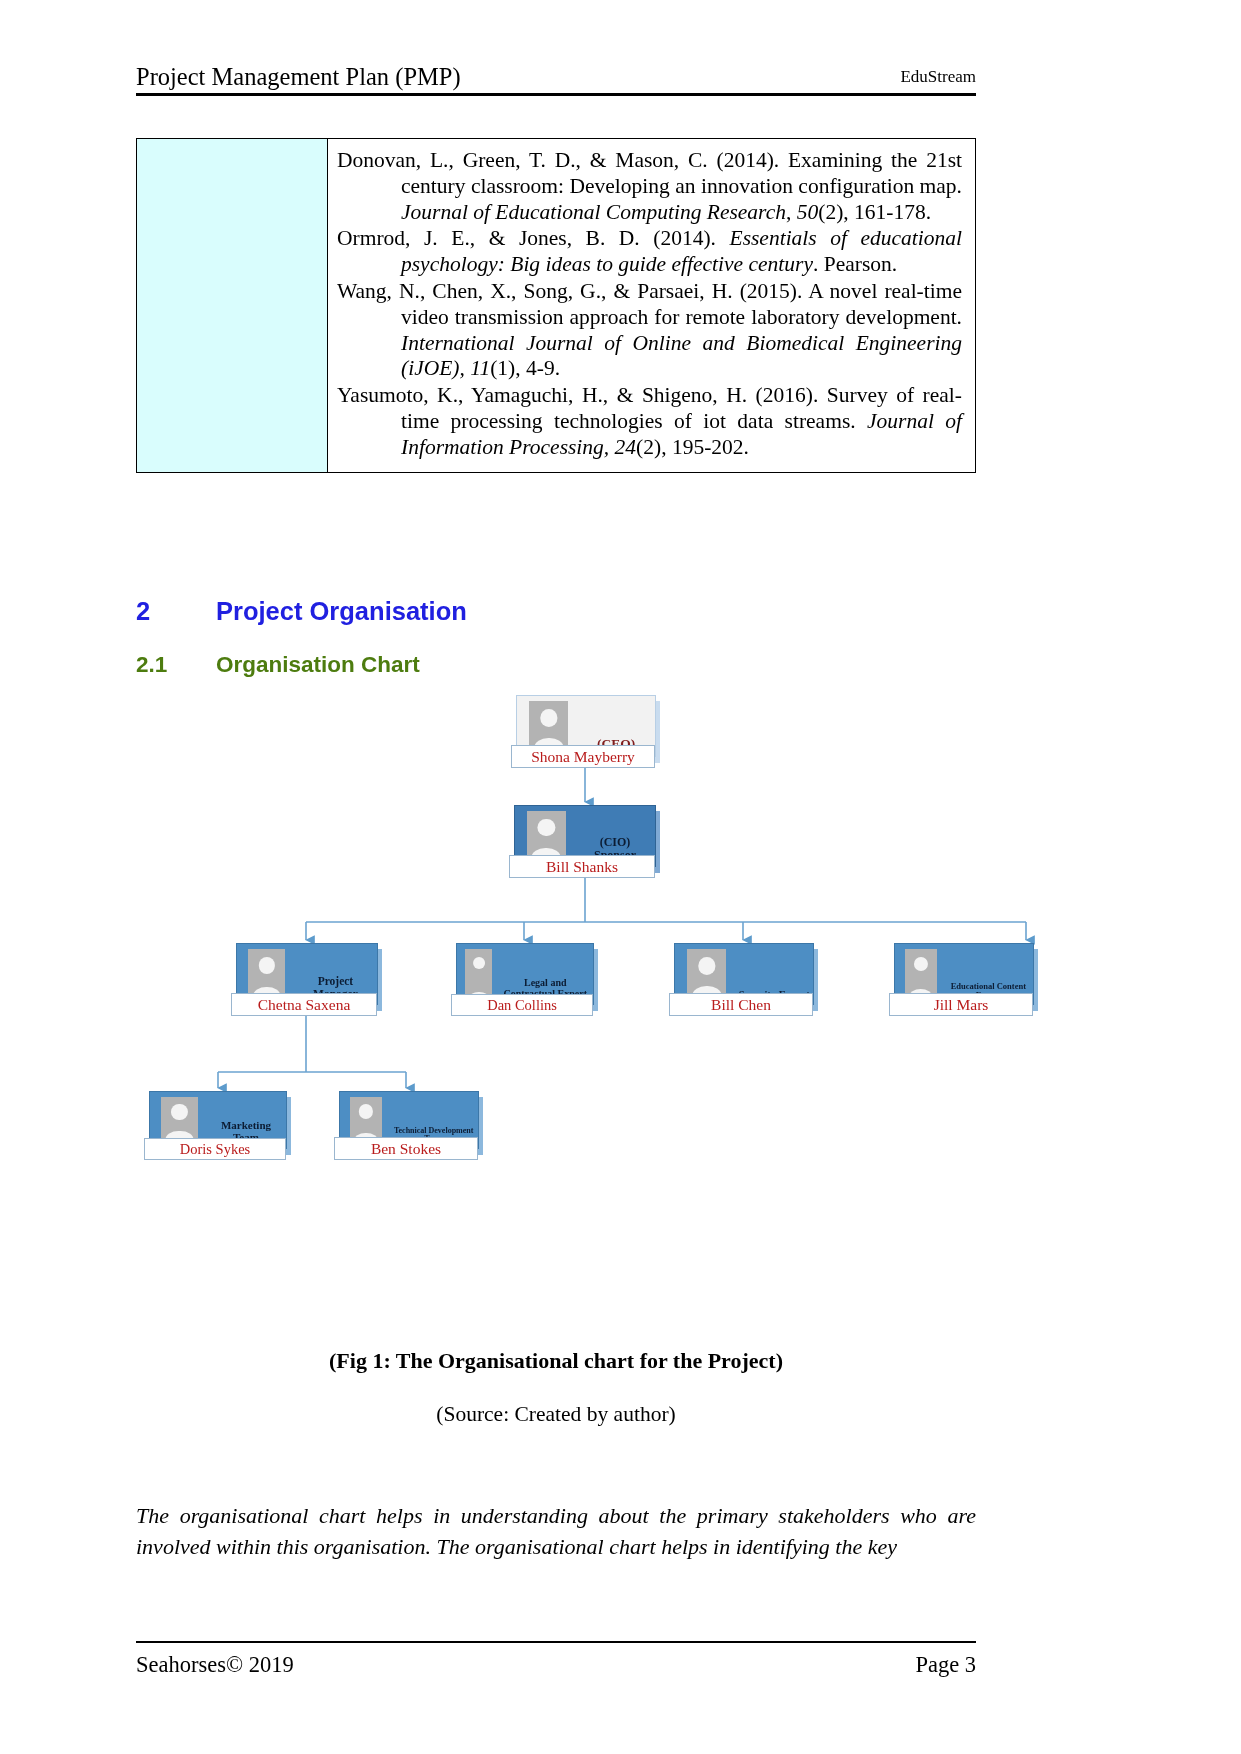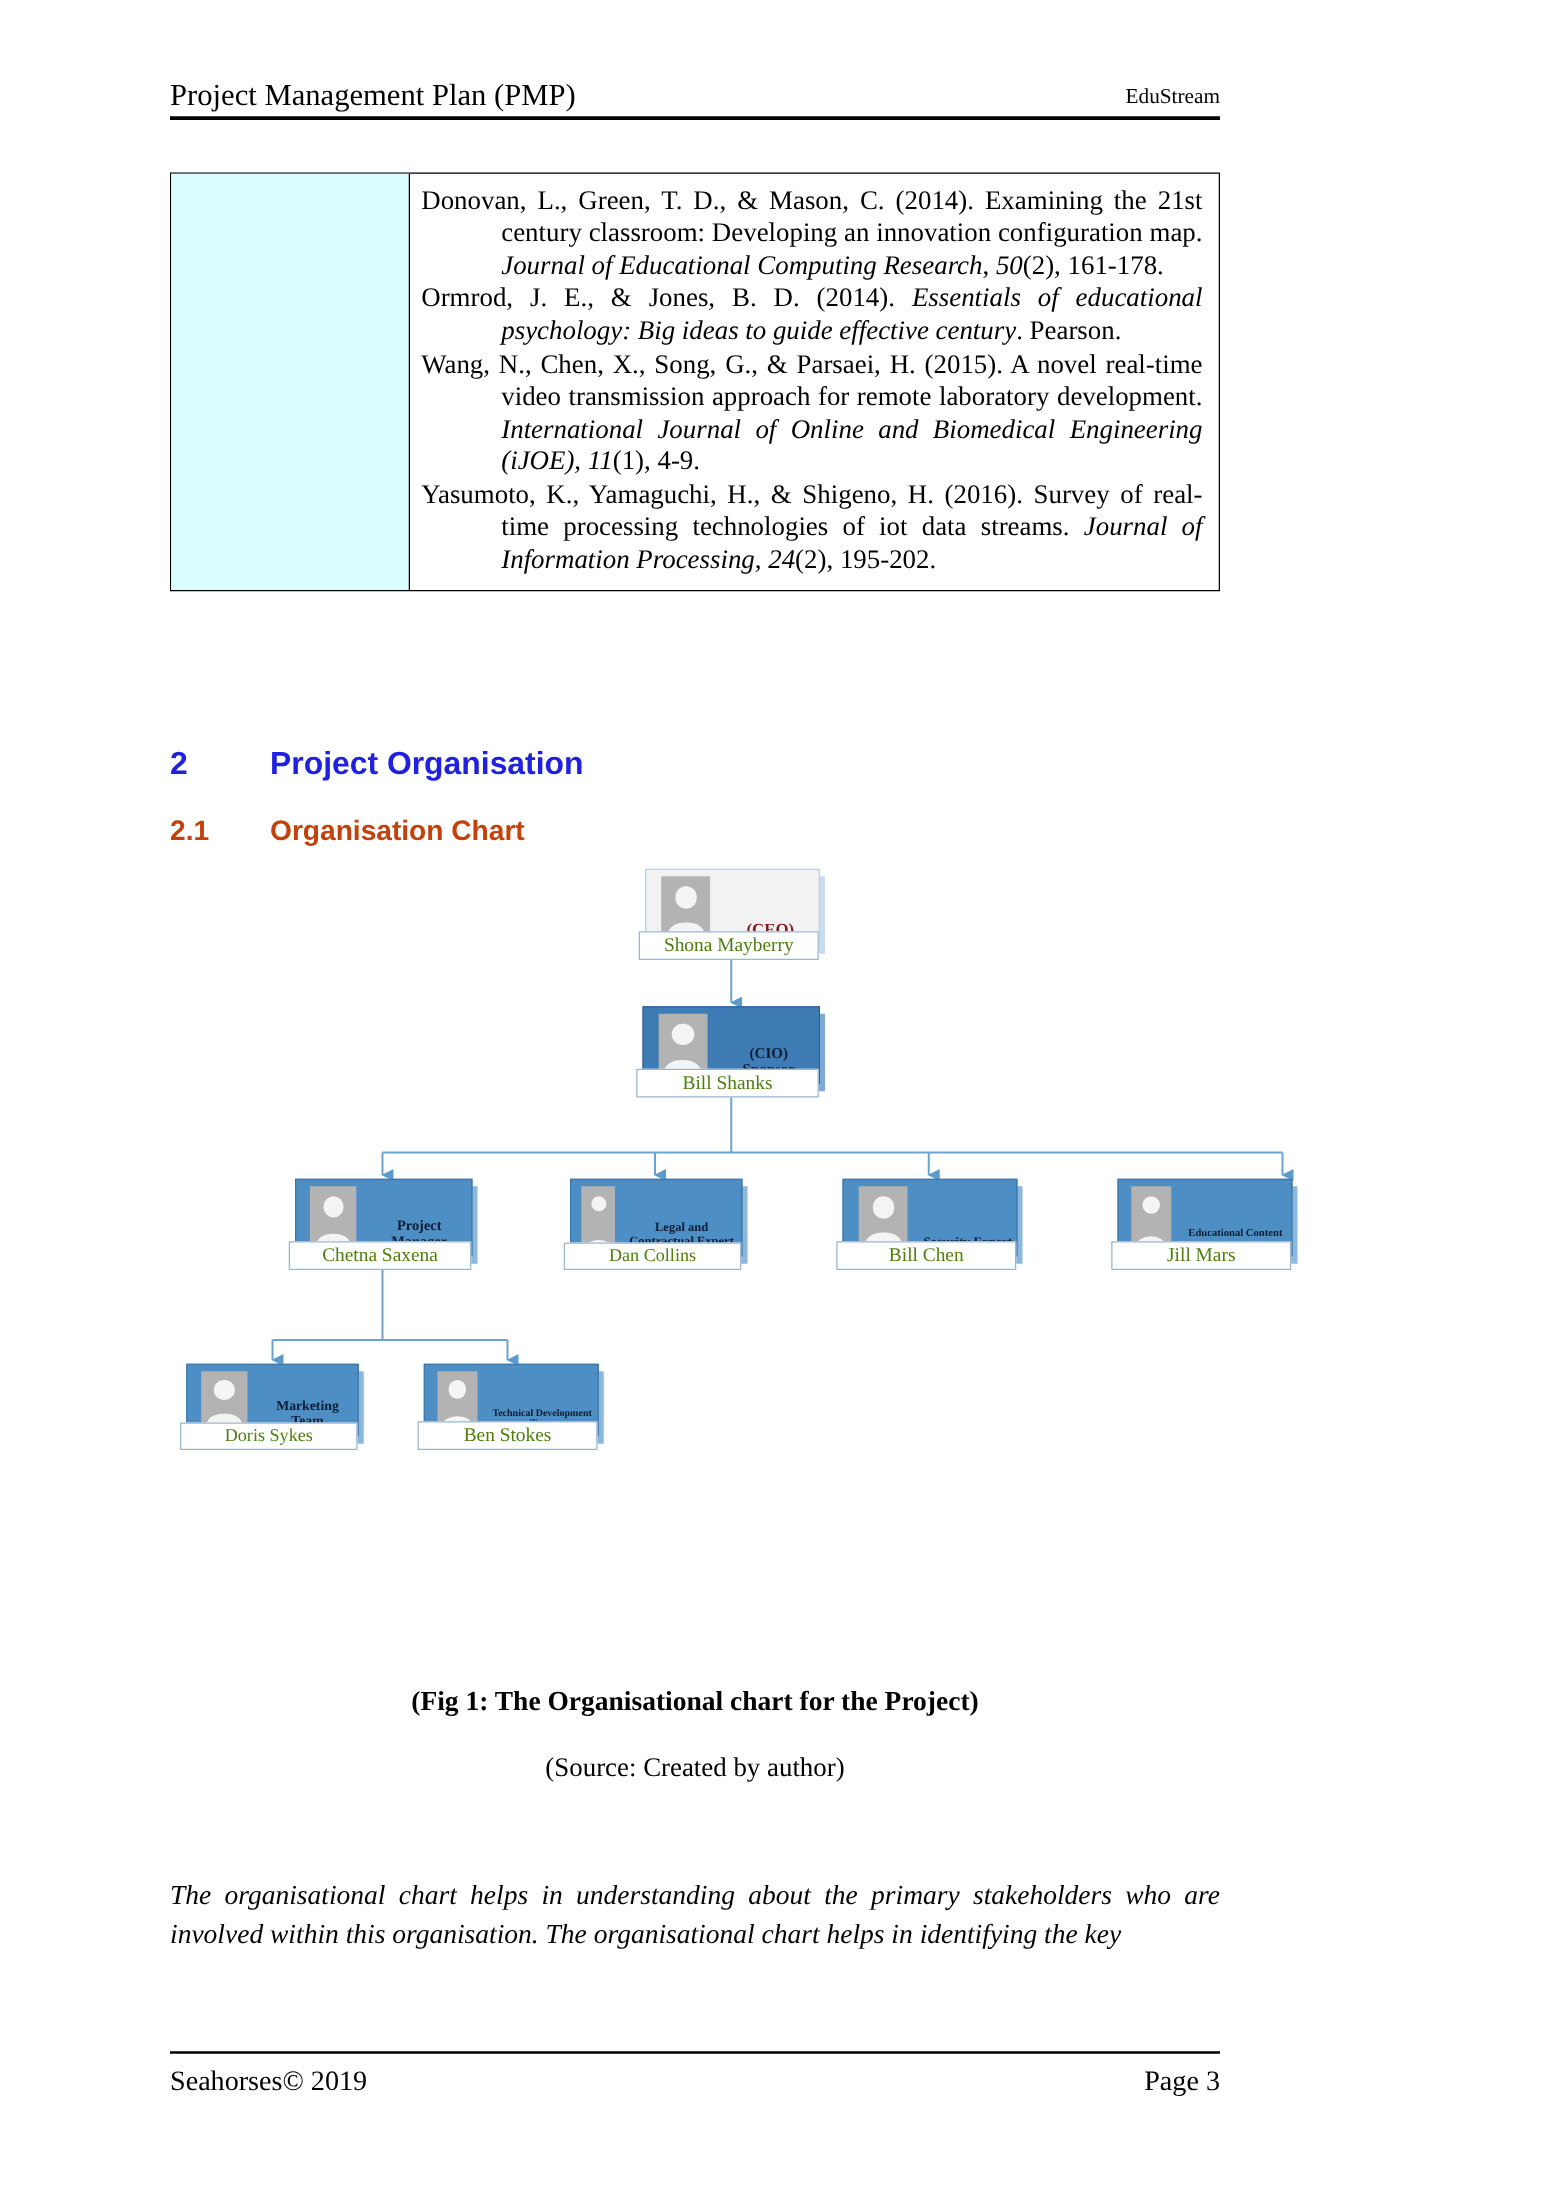--- a/index.html
+++ b/index.html
@@ -106,21 +106,21 @@
     width: 80px;
   }
   .h2-heading {
     position: absolute;
     left: 136px;
     top: 652px;
     width: 840px;
     font-family: "Liberation Sans", "DejaVu Sans", sans-serif;
     font-weight: bold;
     font-size: 22.5px;
-    color: #c2410c;
+    color: #4d7c0f;
   }
   .h2-heading .num {
     display: inline-block;
     width: 80px;
   }
 
   
   .org-chart {
     position: absolute;
     left: 136px;
@@ -213,21 +213,21 @@
     position: absolute;
     left: -5px;
     bottom: -11px;
     width: calc(100% + 4px);
     background: #ffffff;
     border: 1px solid #9ab6cf;
     box-sizing: border-box;
     text-align: center;
     font-size: 15.5px;
     line-height: 21px;
-    color: #4d7c0f;
+    color: #b91c1c;
     z-index: 5;
   }
   .node .namebar.small { font-size: 14.5px; line-height: 20px; }
 
   
   .fig-caption {
     position: absolute;
     left: 136px;
     top: 1348px;
     width: 840px;

